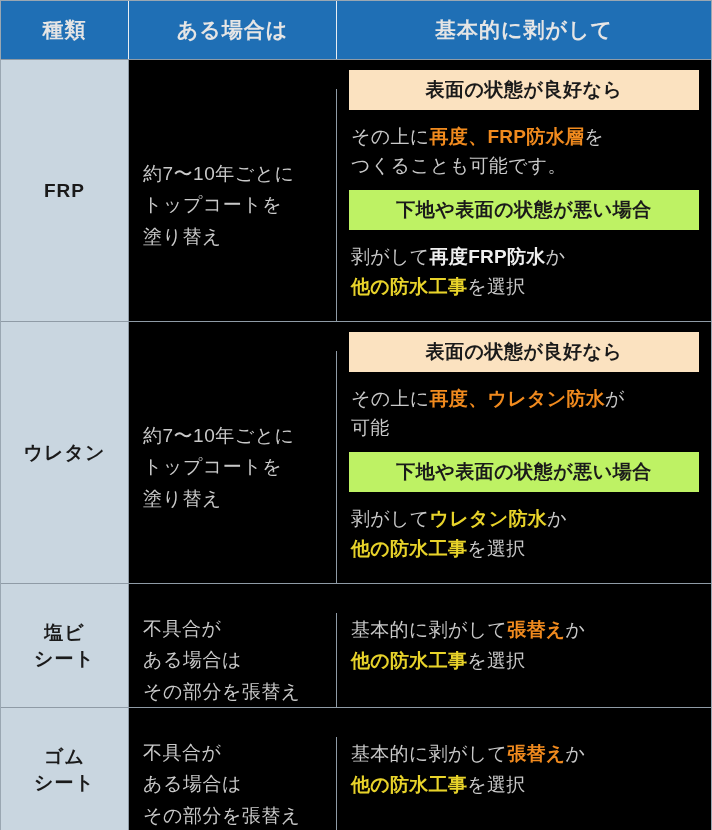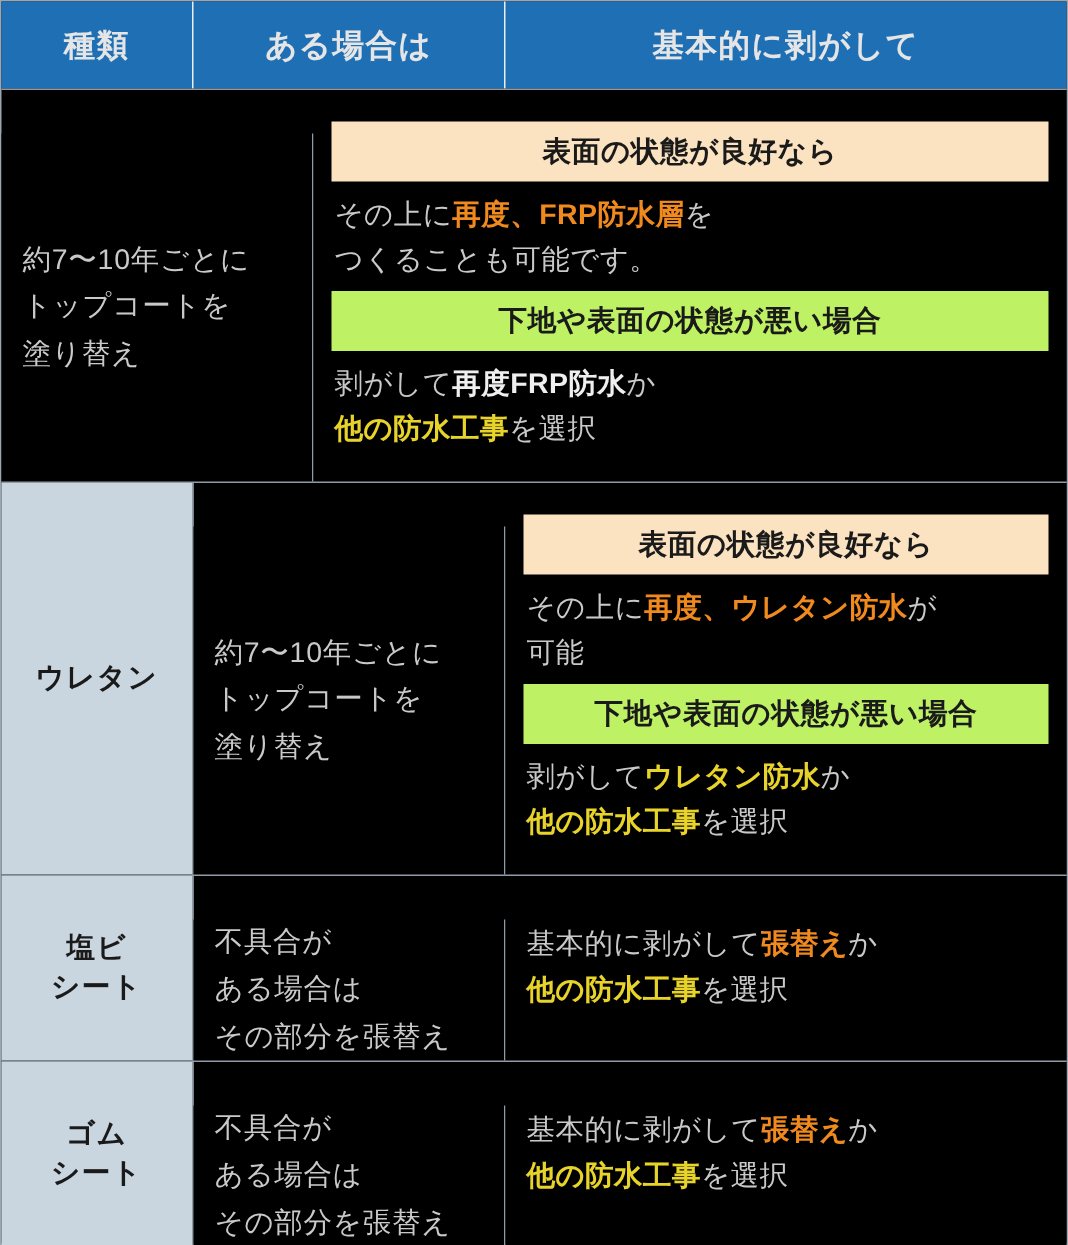--- a/index.html
+++ b/index.html
@@ -82,21 +82,21 @@
     font-size: 19px;
     line-height: 1.65;
     padding: 0 14px;
     letter-spacing: 0.5px;
     margin-top: 29px;
   }
   .cell-repair {
     flex: 1 1 auto;
     background: #000000;
     padding: 10px 12px;
-    justify-content: flex-end;
+    justify-content: space-between;
     gap: 0px;
   }
 
   
   .band {
     font-size: 19px;
     font-weight: bold;
     color: #1a1a1a;
     text-align: center;
     padding: 7px 6px;
@@ -131,20 +131,21 @@
 
 <div class="table">
 
   <div class="thead">
     <div class="th col-type">種類</div>
     <div class="th col-maint">ある場合は</div>
     <div class="th col-repair">基本的に剥がして</div>
   </div>
 
   <div class="row row-frp">
+    <div class="cell cell-type">FRP</div>
     <div class="cell cell-maint" style="white-space:pre-line;">約7〜10年ごとに
 トップコートを
 塗り替え</div>
     <div class="cell cell-repair">
       <div class="band band-peach">表面の状態が良好なら</div>
       <div class="para tight">
         <span>その上に</span><span class="hl-orange">再度、FRP防水層</span><span>を</span><br>
         <span>つくることも可能です。</span>
       </div>
       <div class="band band-khaki">下地や表面の状態が悪い場合</div>

